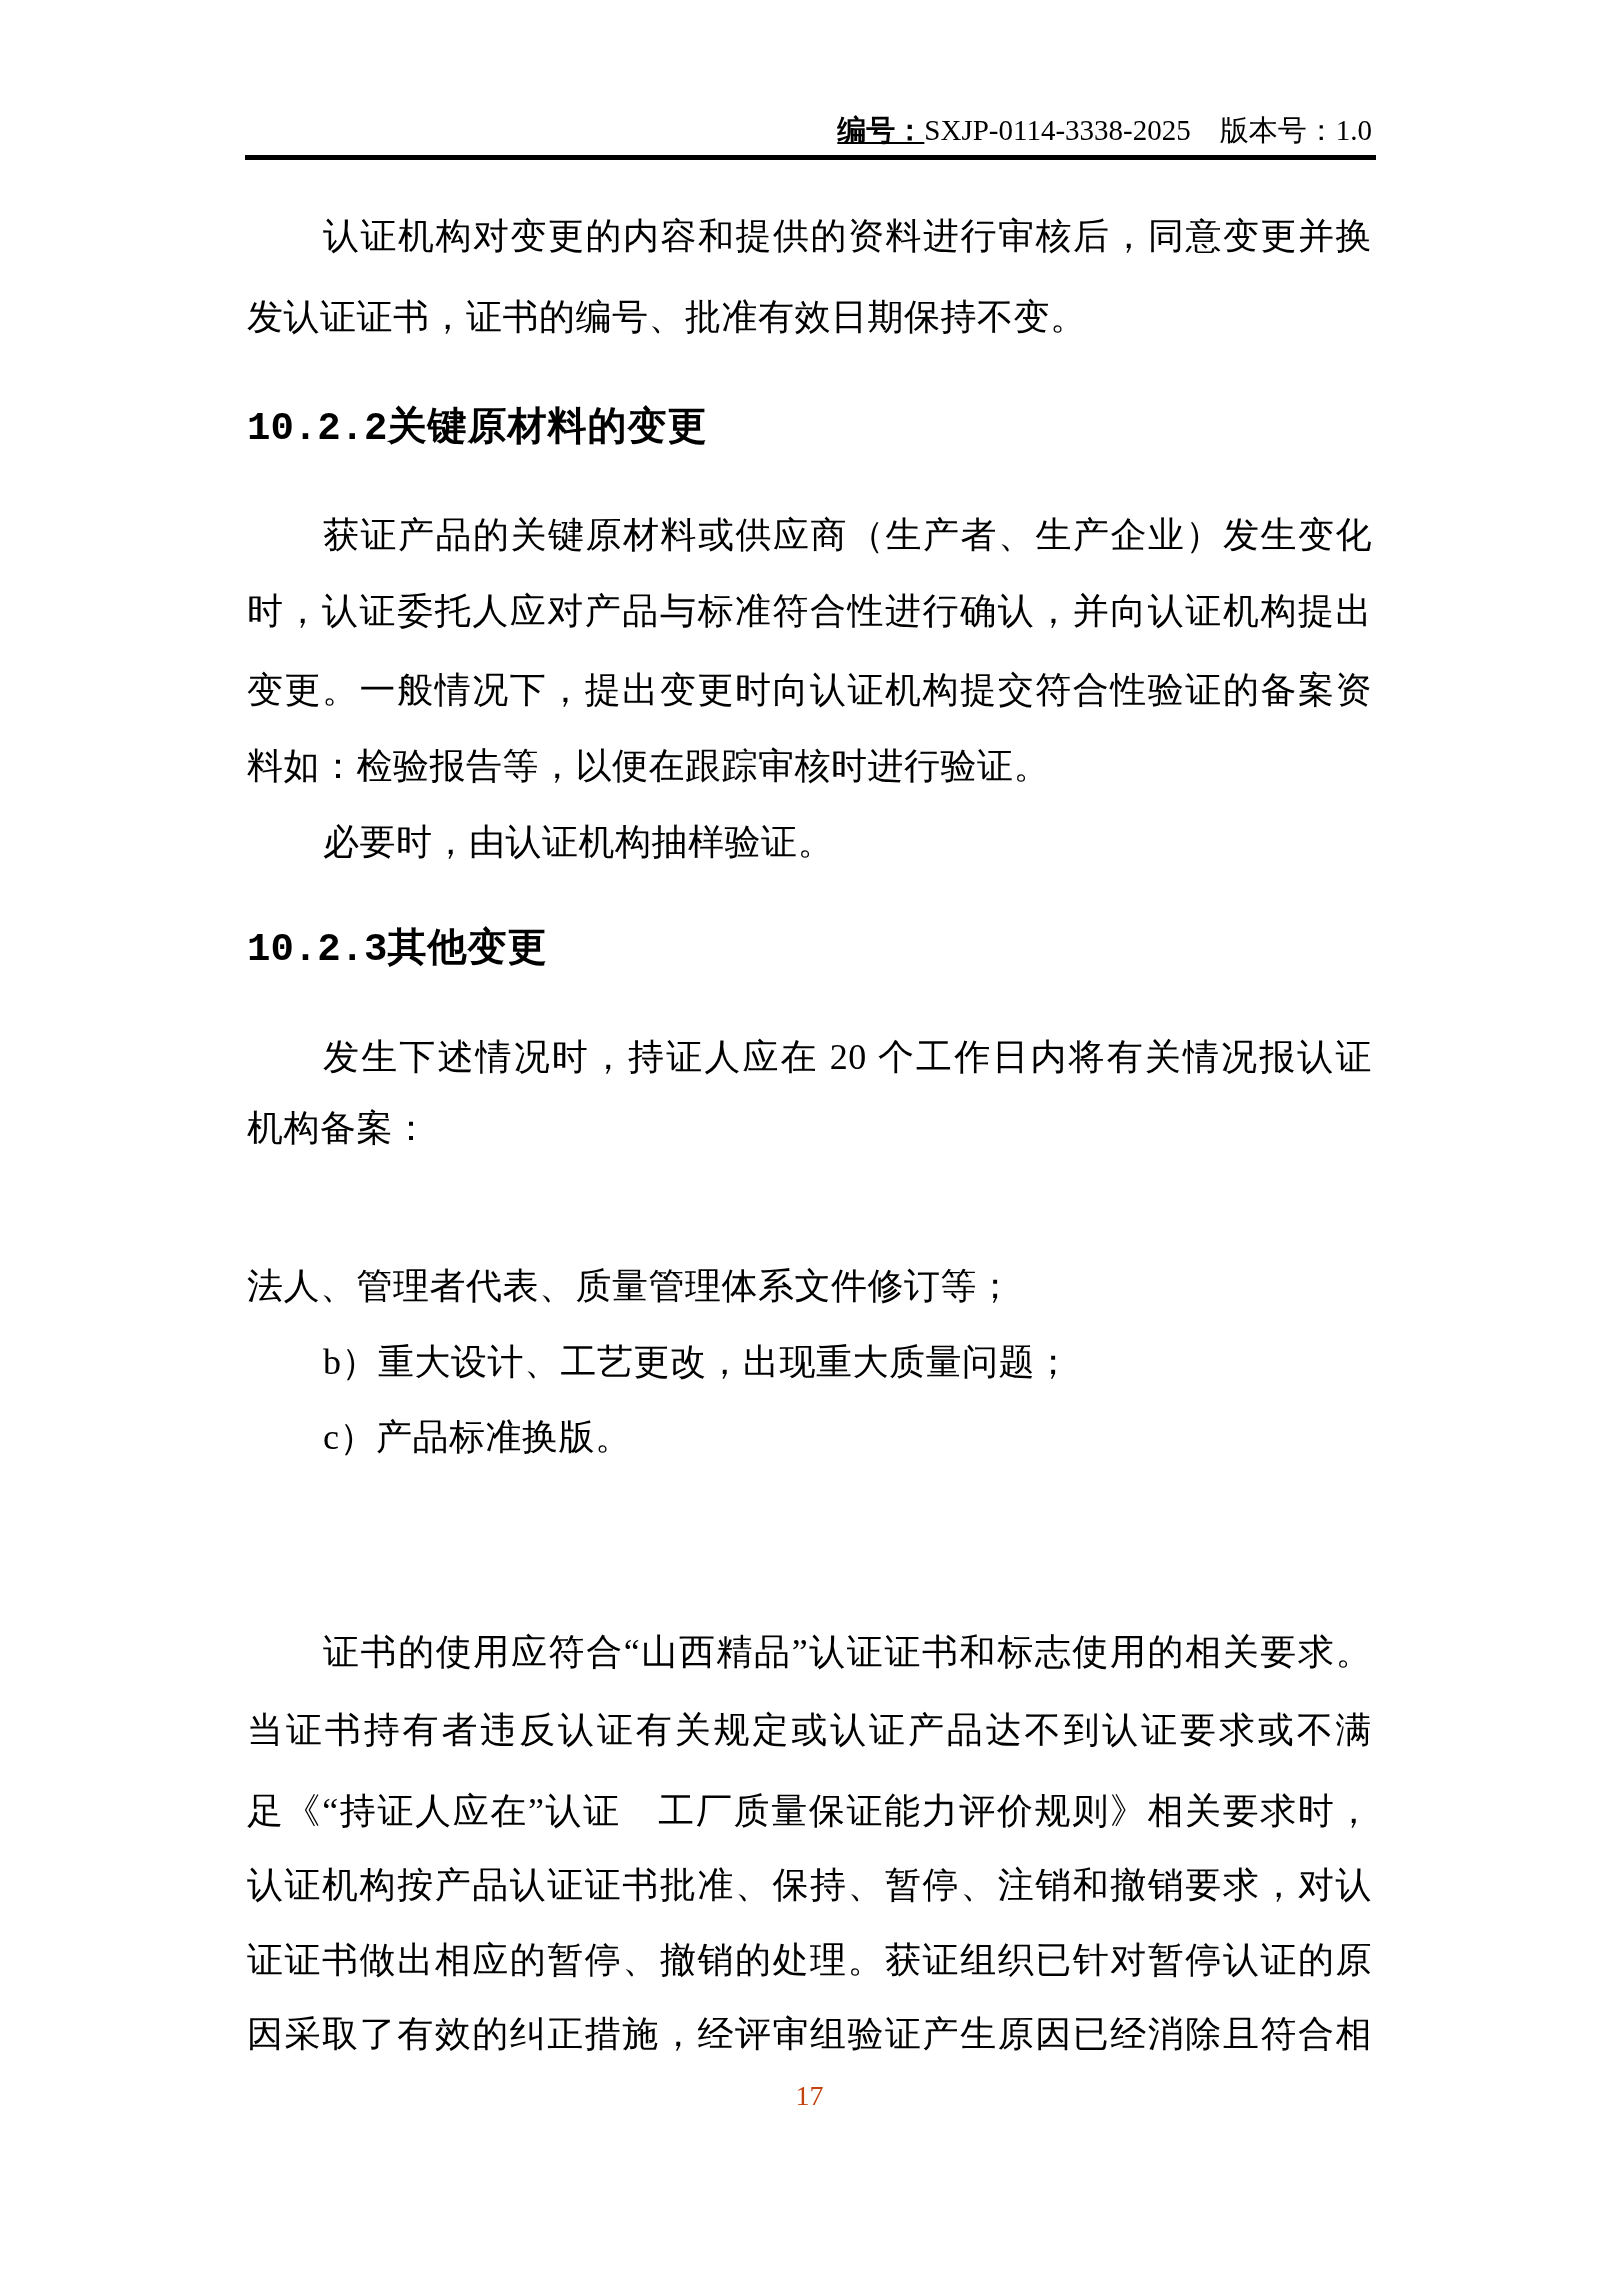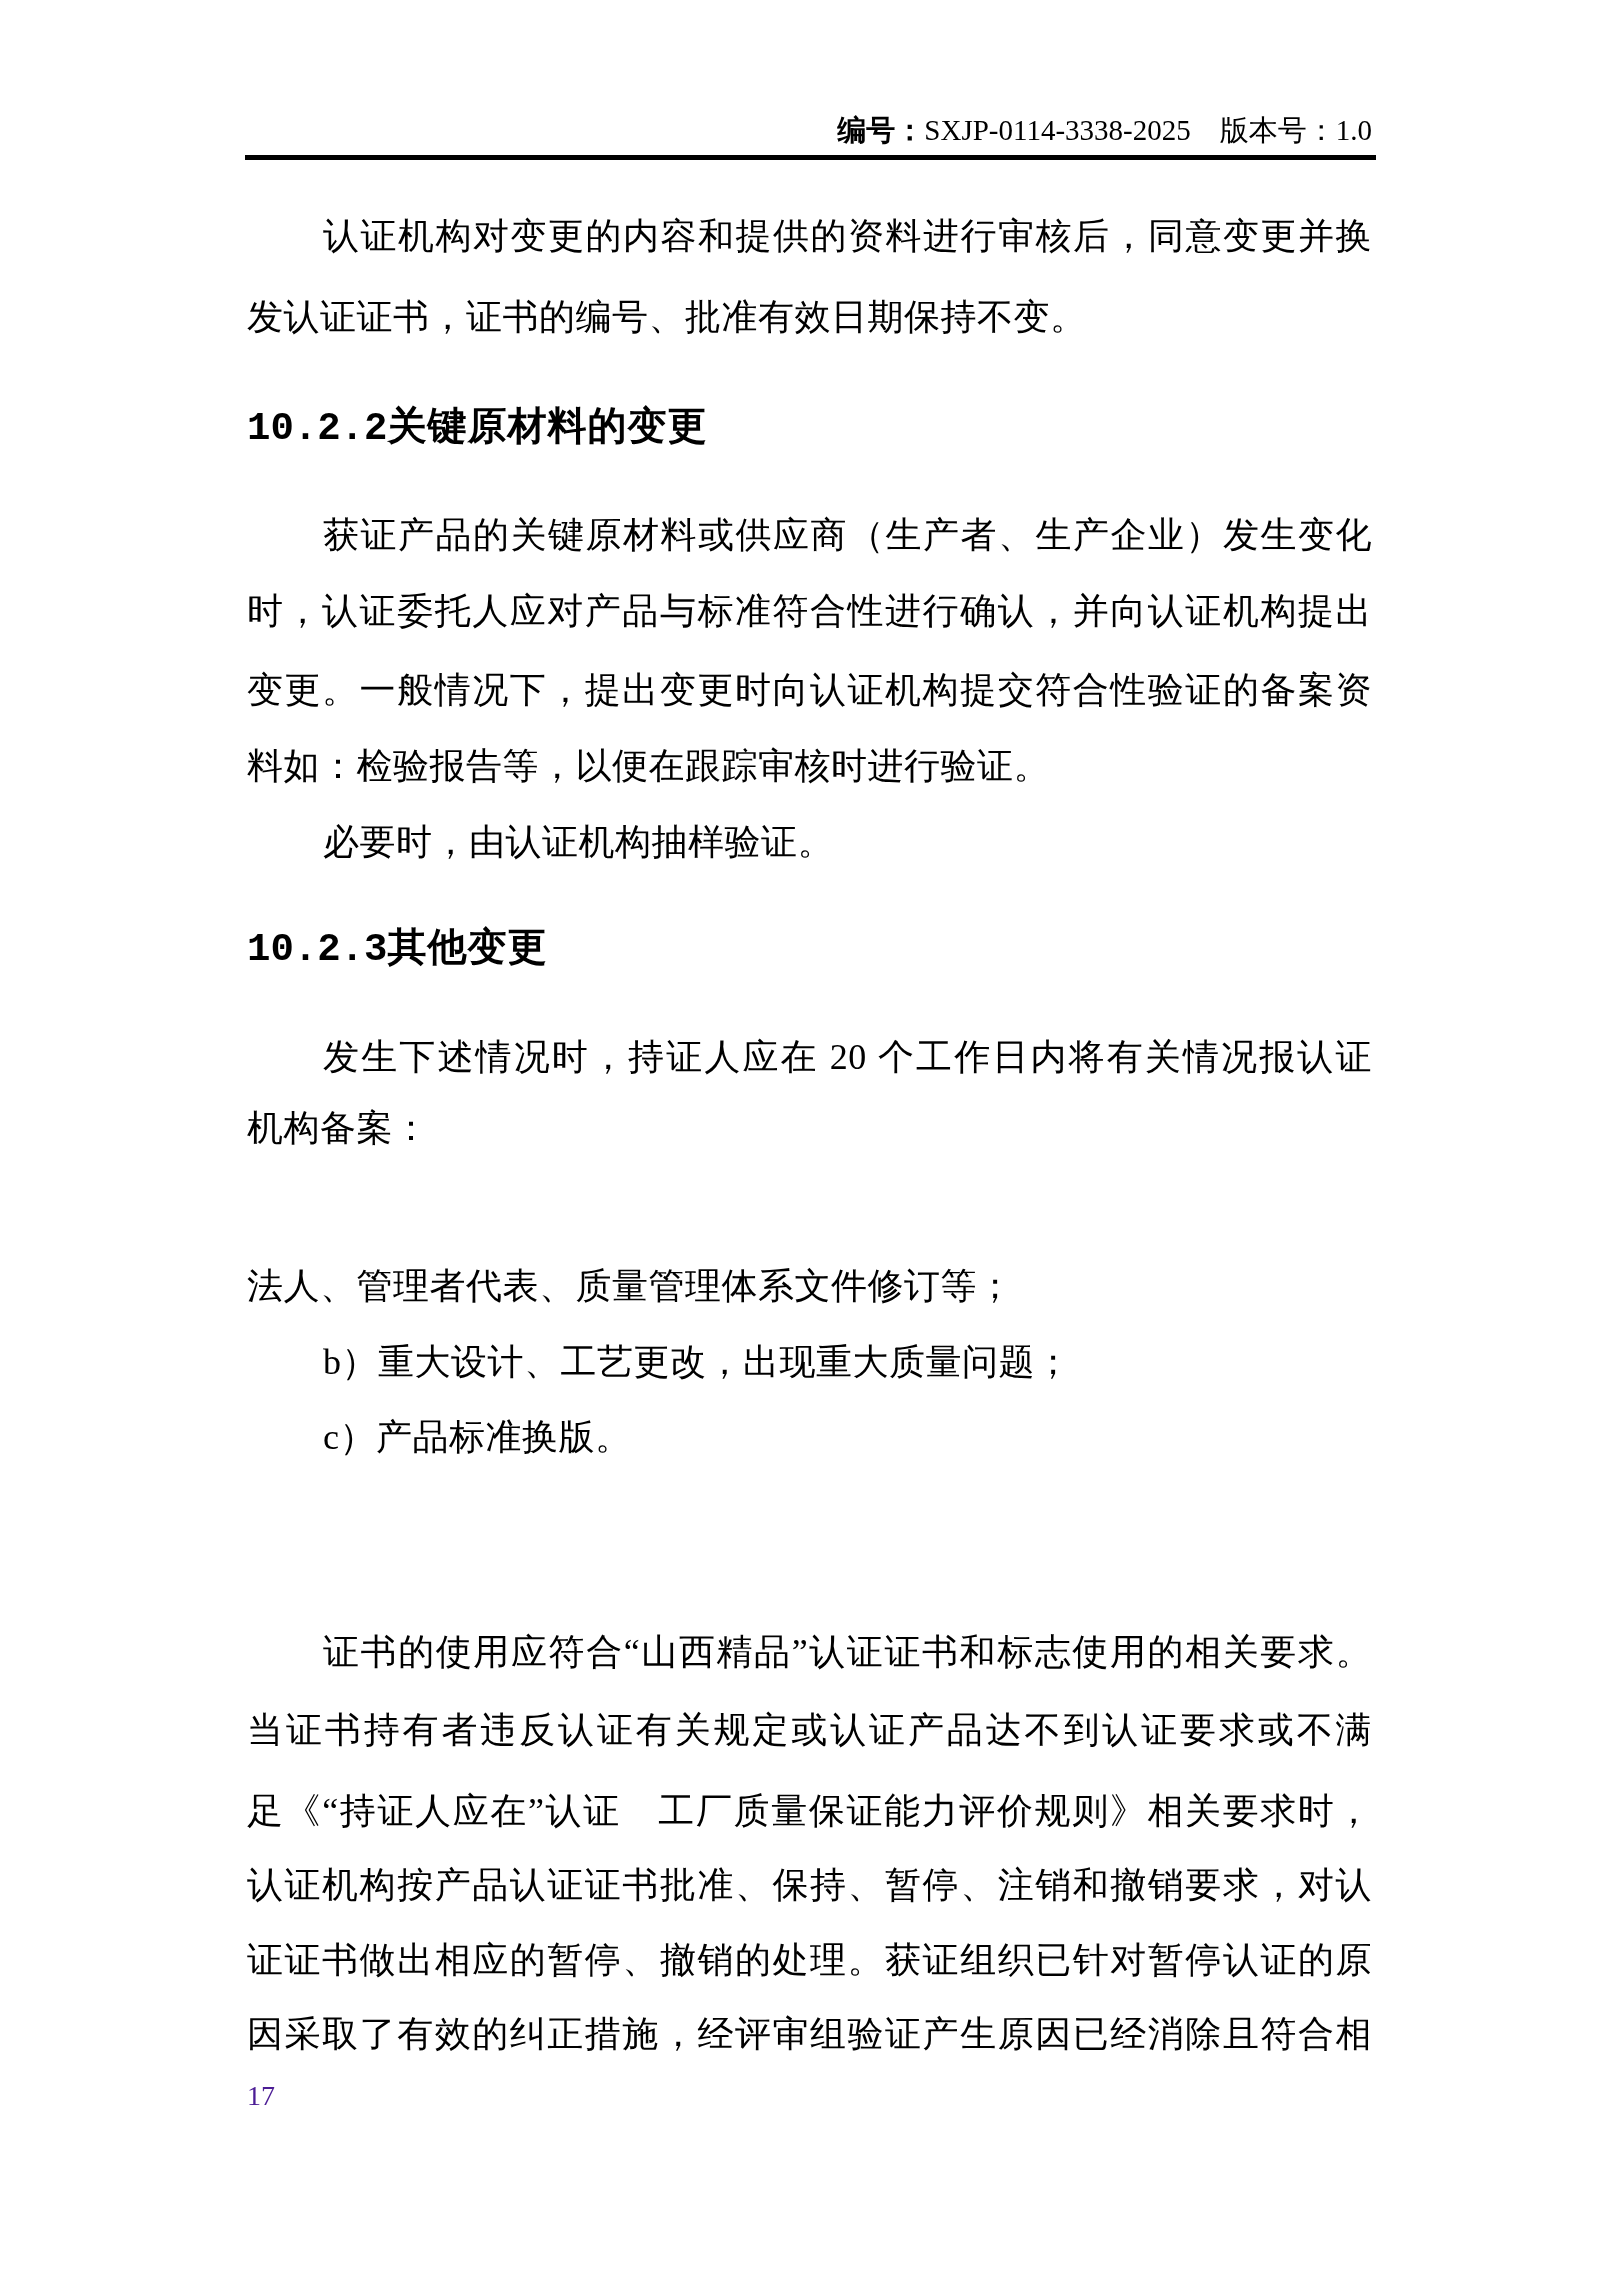--- a/index.html
+++ b/index.html
@@ -21,20 +21,21 @@
     top: 116px;
     right: 249px;
     font-size: 29px;
     line-height: 1;
     white-space: nowrap;
     color: #000000;
   }
   .doc-header .lbl-bold {
     font-weight: 700;
     font-family: "Liberation Sans", "DejaVu Sans", sans-serif;
+    text-decoration: underline;
   }
   .doc-header .gap {
     display: inline-block;
     width: 29px;
   }
   .header-rule {
     position: absolute;
     top: 155px;
     left: 245px;
     width: 1131px;
@@ -73,24 +74,24 @@
   .h-title {
     font-family: Liberation Mono, monospace;
     font-weight: 700;
     letter-spacing: 1px;
   }
   .doc-footer {
     position: absolute;
     top: 2082px;
     left: 247px;
     width: 1125px;
-    text-align: left;
+    text-align: center;
     font-size: 28px;
     line-height: 1;
-    color: #4c1d95;
+    color: #c2410c;
   }
 </style>
 </head>
 <body>
 
 <div class="page">
 
   <div class="doc-header">
     <span class="lbl-bold">编号：</span><span>SXJP-0114-3338-2025</span><span class="gap"></span><span>版本号：</span><span>1.0</span>
   </div>

